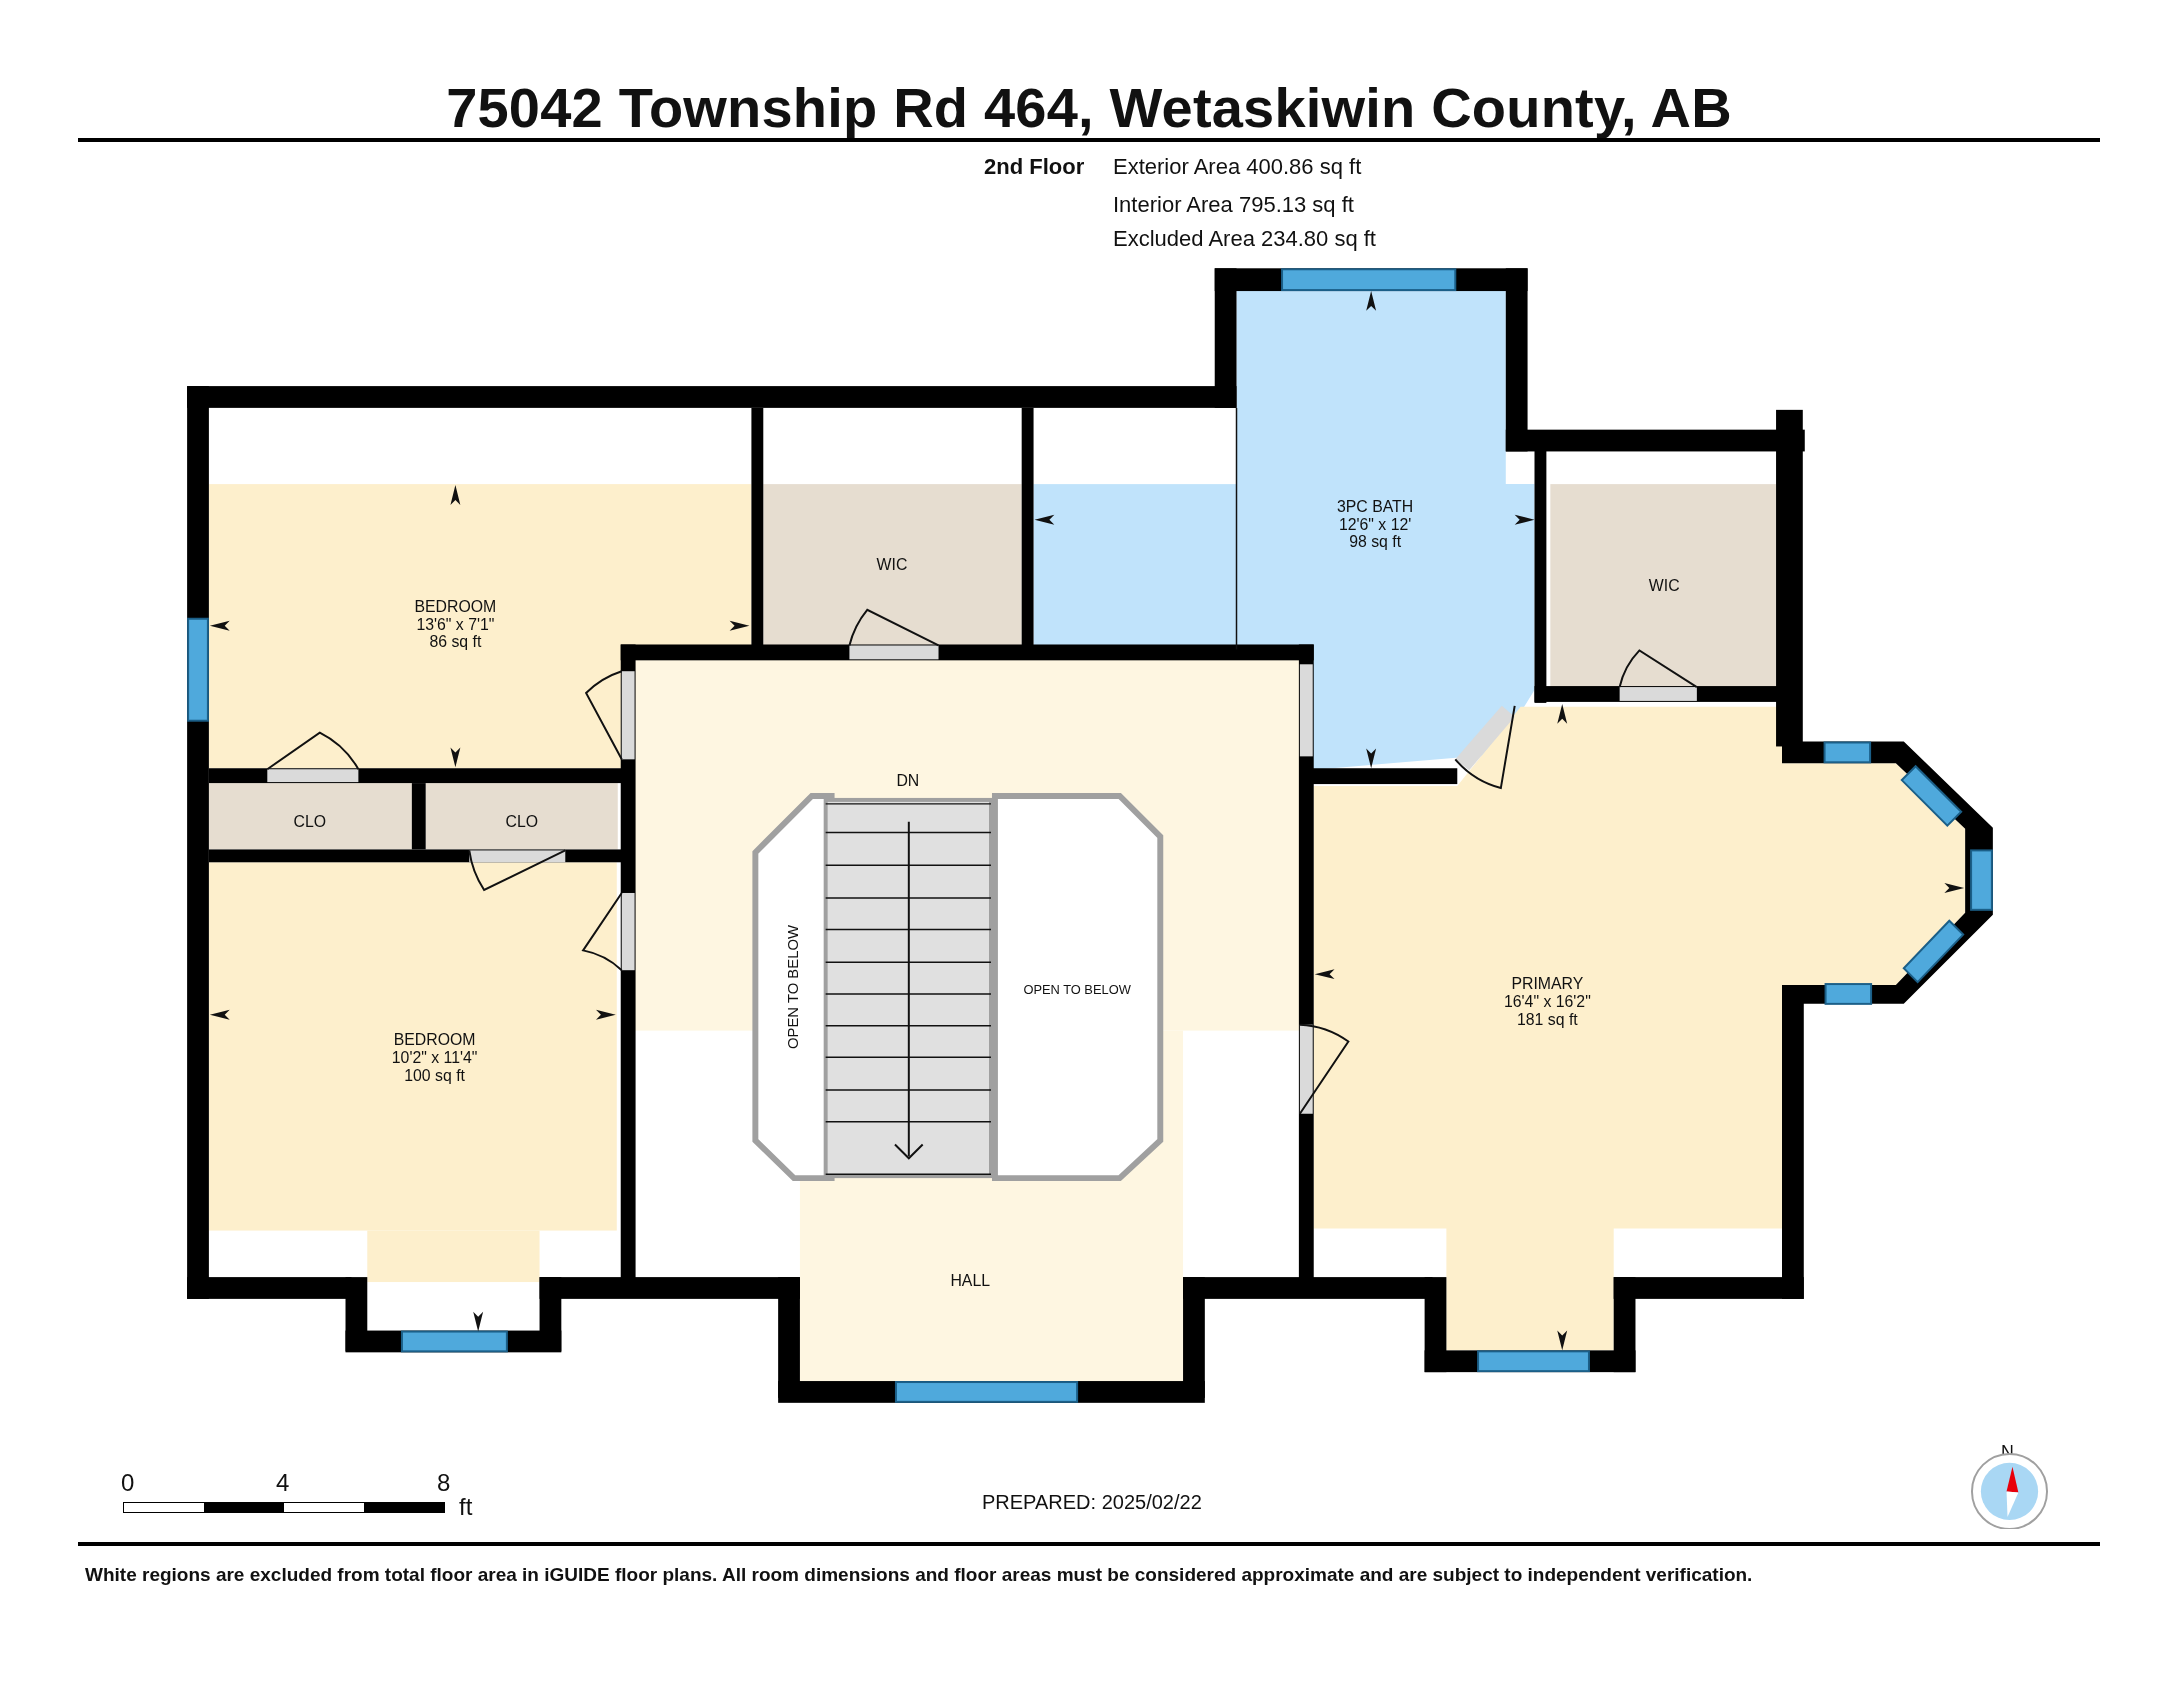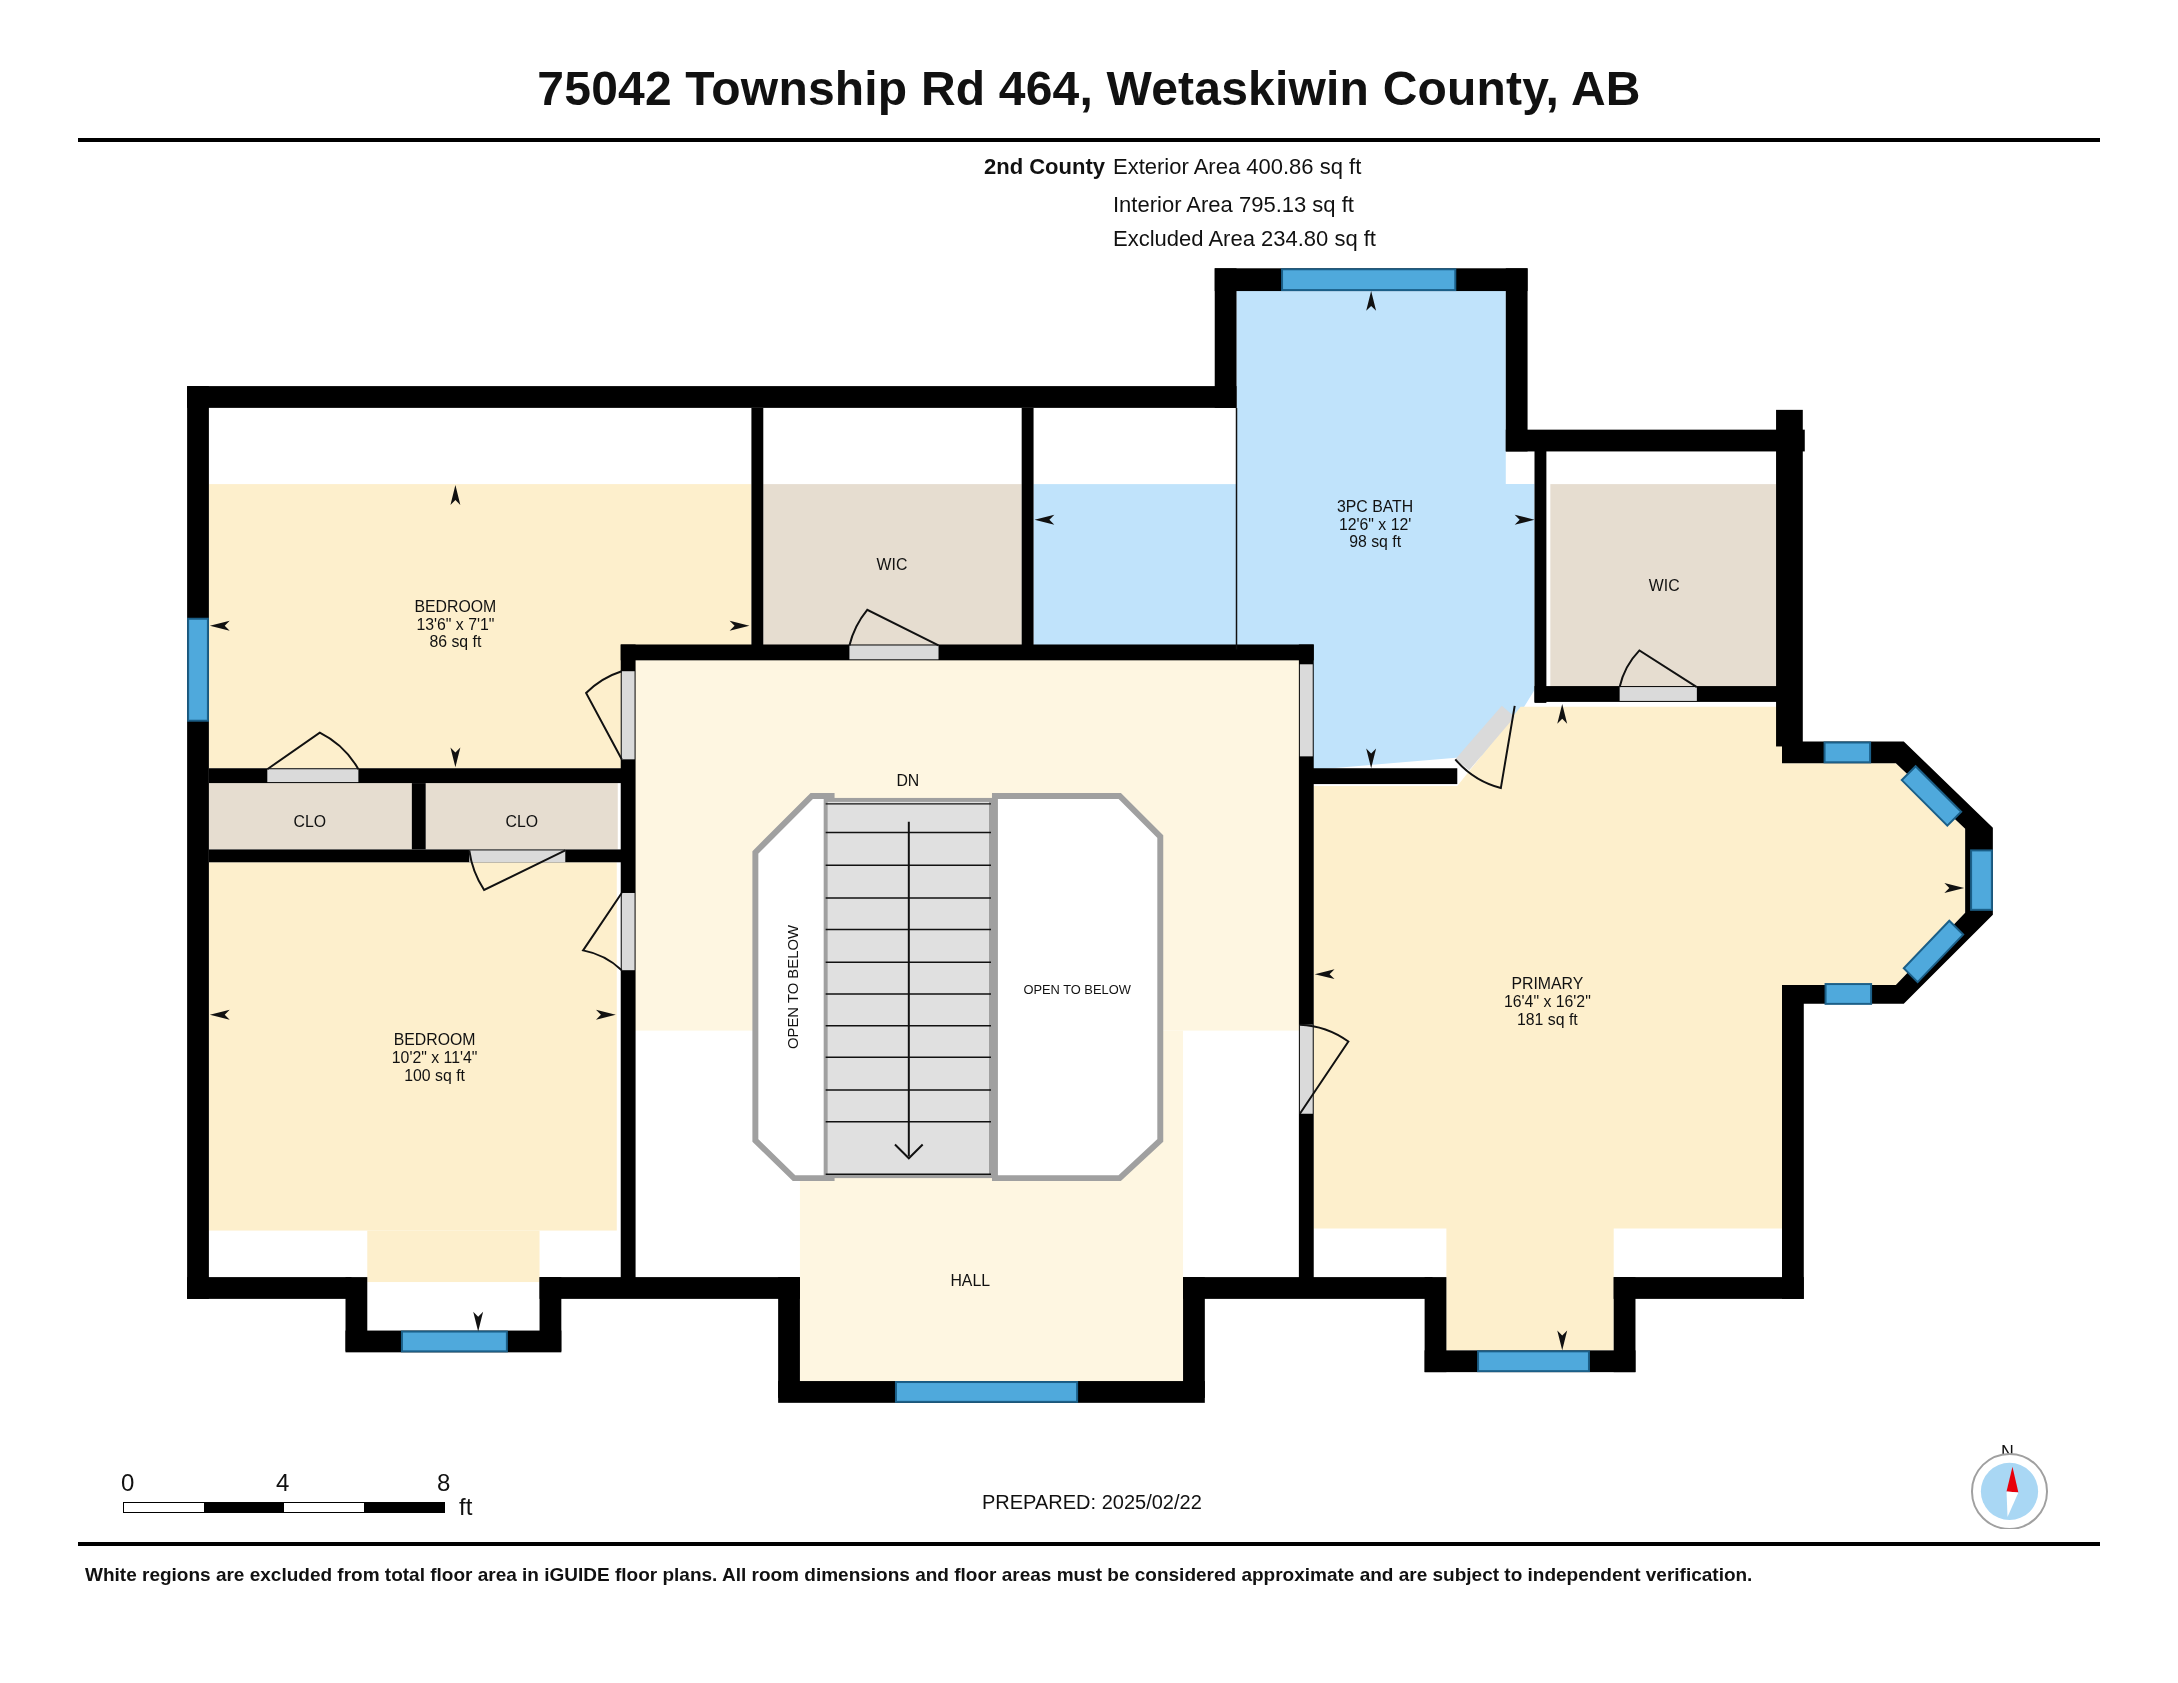--- a/index.html
+++ b/index.html
@@ -1,17 +1,17 @@
 <!DOCTYPE html>
 <html><head>
 <meta charset="utf-8">
 <style>
   html, body { margin:0; padding:0; background:#ffffff; }
   body { width:2178px; height:1683px; position:relative; overflow:hidden; font-family:"Liberation Sans", sans-serif; color:#111; }
-  .title { position:absolute; left:0; width:2178px; top:61px; text-align:center; font-weight:bold; font-size:48px; letter-spacing:0.2px; }
+  .title { position:absolute; left:0; width:2178px; top:75px; text-align:center; font-weight:bold; font-size:56px; letter-spacing:0.2px; }
   .rule { position:absolute; left:78px; width:2022px; height:4px; background:#000; }
   .rule.top { top:138px; }
   .rule.bottom { top:1542px; }
   .floor-label { position:absolute; left:984px; top:154px; font-weight:bold; font-size:22px; }
   .area-line { position:absolute; left:1113px; font-size:22px; }
   .plan { position:absolute; left:0; top:0; }
   .room-text { font-family:"Liberation Sans", sans-serif; font-size:16px; fill:#111; text-anchor:middle; }
   .scale-num { position:absolute; font-size:24px; top:1469px; }
   .scale-unit { position:absolute; font-size:24px; left:459px; top:1493px;text-align:center; }
   .scale-bar { position:absolute; left:123px; top:1502px; width:322px; height:11px; border:1px solid #000; display:flex; box-sizing:border-box; }
@@ -20,21 +20,21 @@
   .prepared { position:absolute; left:982px; top:1491px; font-size:20px; }
   .disclaimer { position:absolute; left:85px; top:1564px; font-size:19px;font-weight:bold; }
   .compass { position:absolute; left:1970px; top:1440px; }
 </style>
 </head>
 <body>
 
 <div class="title">75042 Township Rd 464, Wetaskiwin County, AB</div>
 <div class="rule top"></div>
 
-<div class="floor-label">2nd County</div>
+<div class="floor-label">2nd Floor</div>
 <div class="area-line" style="top:154px">Exterior Area 400.86 sq ft</div>
 <div class="area-line" style="top:192px">Interior Area 795.13 sq ft</div>
 <div class="area-line" style="top:226px">Excluded Area 234.80 sq ft</div>
 
 <svg class="plan" width="2178" height="1683" viewBox="0 0 2200 1700" xmlns="http://www.w3.org/2000/svg">
   <defs>
     <marker id="arr" viewBox="0 0 10 10" refX="5" refY="5" markerWidth="6" markerHeight="6" orient="auto">
         <path d="M0,0 L10,5 L0,10 L3,5 z" fill="#111"></path>
       </marker>
   </defs>

